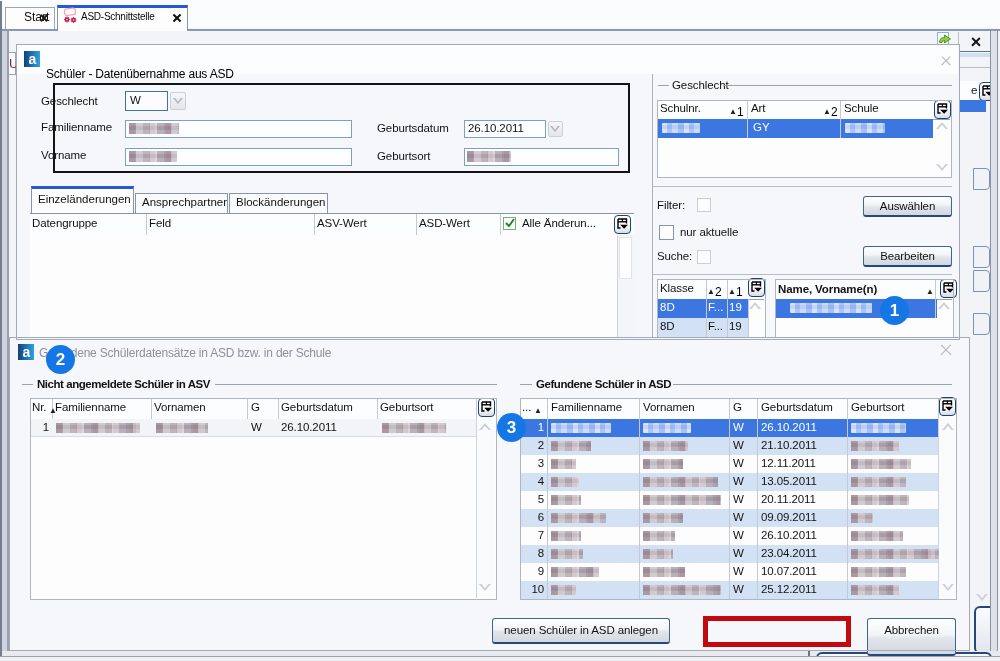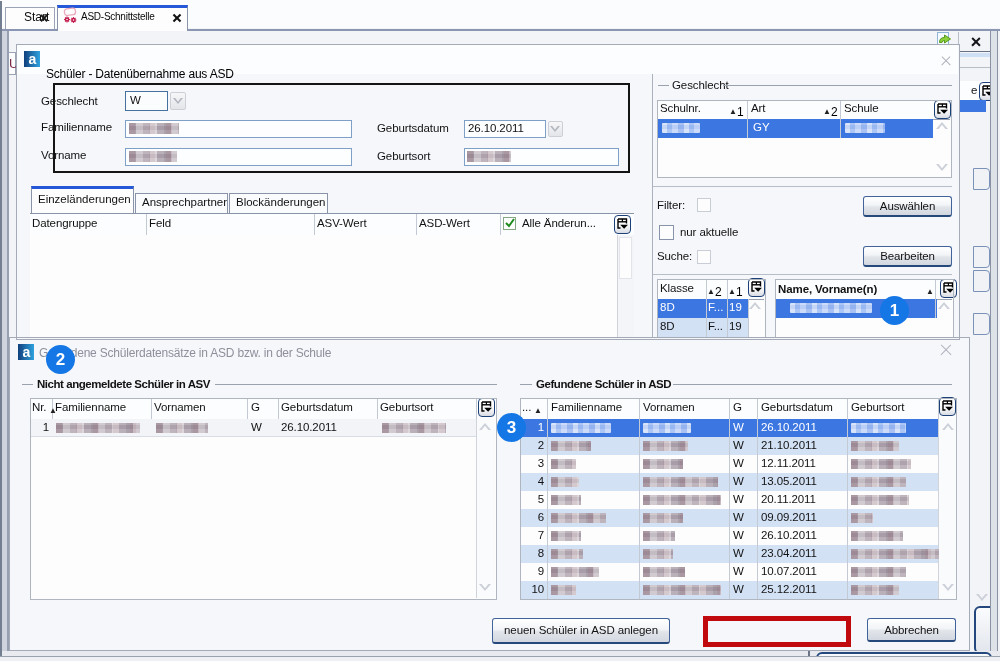--- a/index.html
+++ b/index.html
@@ -428,21 +428,21 @@
       <svg width="14" height="15" style="position:absolute;left:0px;top:0px;">
         <path d="M3 3 H11.5 V7.5 M3 3 V12 H5.5" stroke="#000" stroke-width="1.4" fill="none"></path>
         <line x1="3" y1="5.8" x2="11.5" y2="5.8" stroke="#000" stroke-width="1.4"></line>
         <line x1="7.4" y1="3" x2="7.4" y2="5.8" stroke="#000" stroke-width="1.2"></line>
         <polygon points="5.2,8.8 13,8.8 9.1,12.8" fill="#000"></polygon>
       </svg>
     </div>
 
  <div class="btn abs" style="left:483px;top:281px;width:178px;height:26px;line-height:23px;">neuen Schüler in ASD anlegen</div>
  <div class="abs" style="left:694px;top:279px;width:148px;height:31px;border:5px solid #c00a0e;box-sizing:border-box;z-index:30;"></div>
- <div class="btn abs" style="left:858px;top:281px;width:89px;height:24px;line-height:23px;">Abbrechen</div>
+ <div class="btn abs" style="left:858px;top:281px;width:89px;height:38px;line-height:23px;">Abbrechen</div>
  <div class="brd"></div>
 </div>
 <div class="circ" style="left:46px;top:345px;z-index:41;">2</div>
 <div class="circ" style="left:497px;top:413px;z-index:41;">3</div>
 
 <div class="abs" style="left:0;top:651px;width:1000px;height:10px;background:#e8eaf0;"></div>
 <div class="abs" style="left:808px;top:651px;width:2px;height:10px;background:#6a7486;"></div>
 <div class="abs" style="left:816px;top:652px;width:176px;height:14px;border:2px solid #24487e;border-radius:6px 6px 0 0;background:linear-gradient(#fbfcfe,#dfe3ea);box-sizing:border-box;"></div>
 
 <div class="abs" style="left:0;top:1px;width:2px;height:655px;background:#737e90;"></div>

